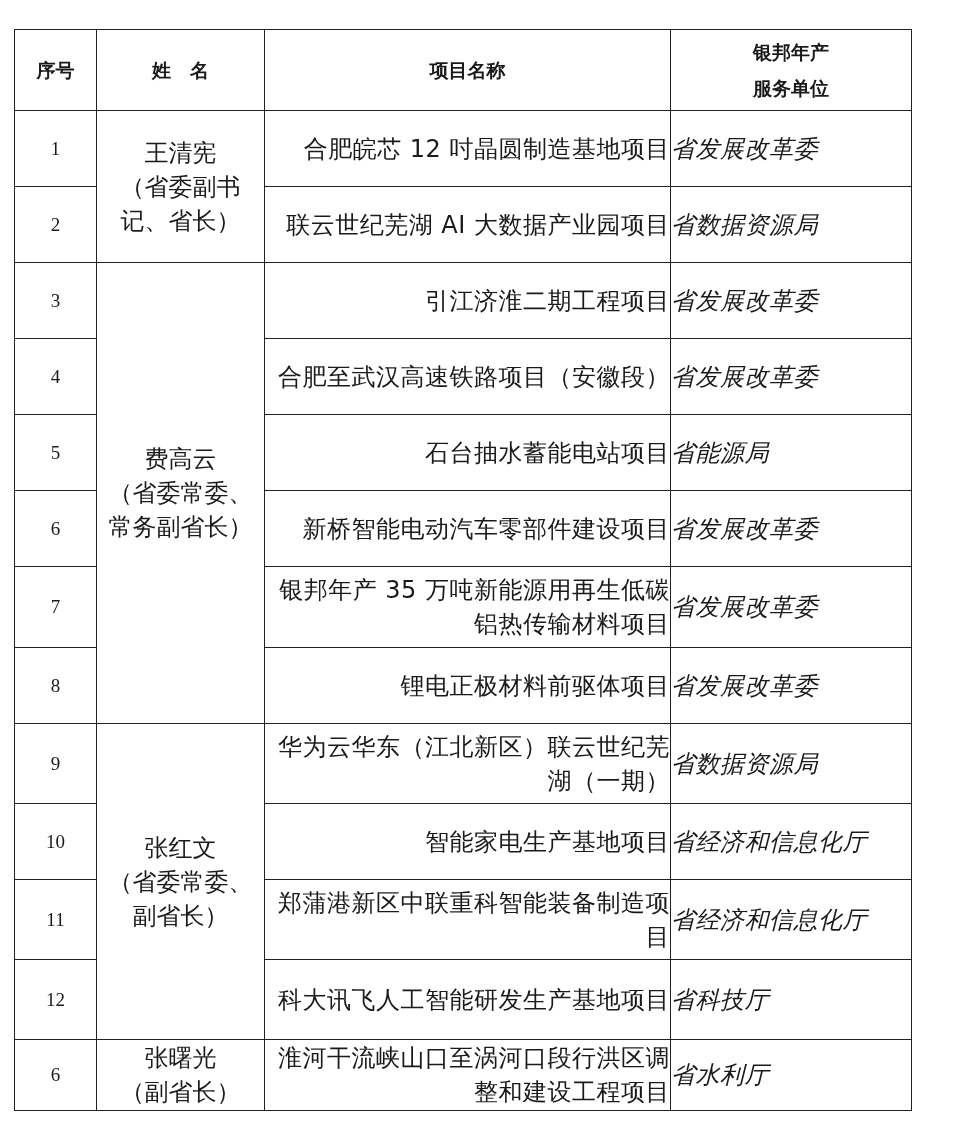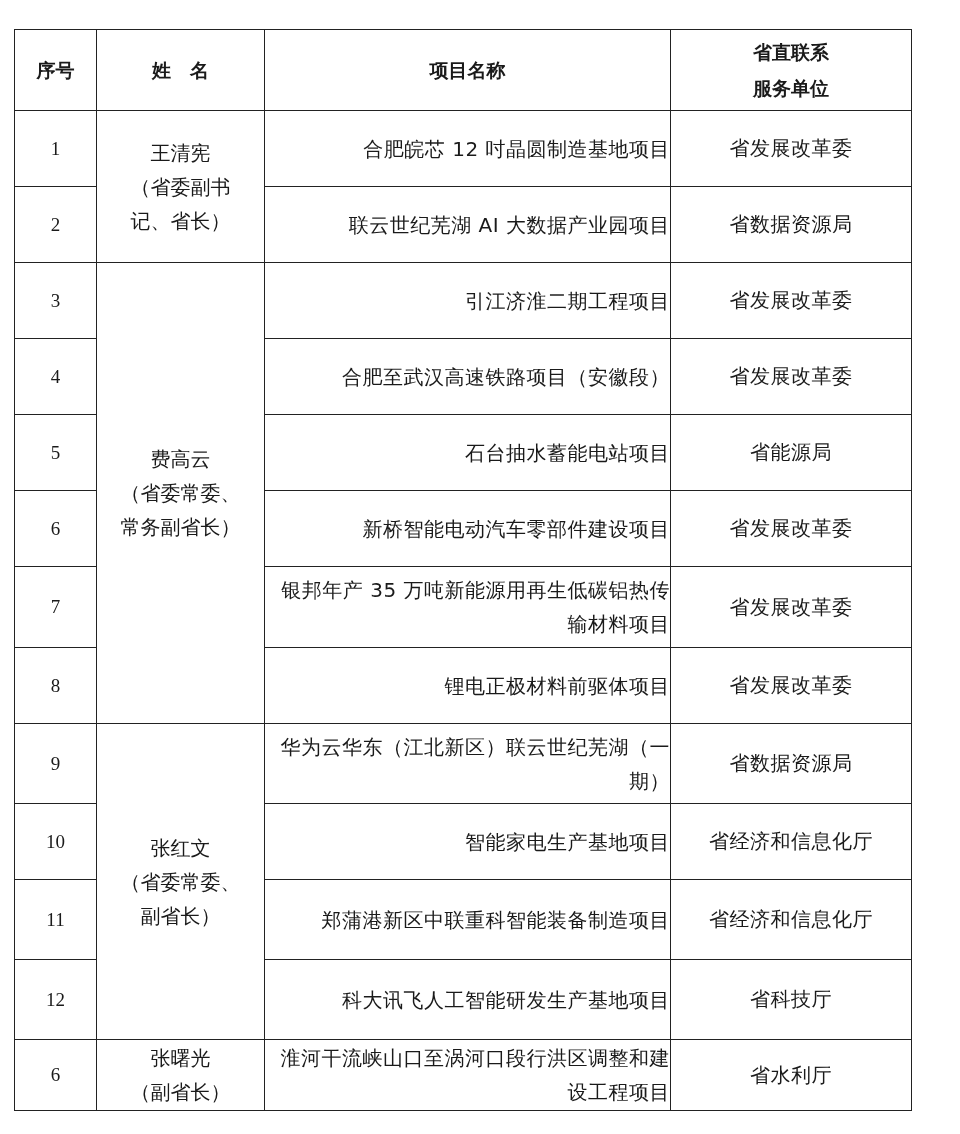--- a/index.html
+++ b/index.html
@@ -9,44 +9,44 @@
     width: 897px;
     border-collapse: collapse;
     table-layout: fixed;
   }
   table.proj td, table.proj th {
     border: 1.5px solid #222;
     padding: 0;
     vertical-align: middle;
   }
   th { font-weight: bold; font-size: 19px; text-align: center; line-height: 36px; }
-  td { font-size: 20px; }
+  td { font-size: 24px; }
   td.num { text-align: center; font-family: "Liberation Serif", "DejaVu Serif", serif; font-size: 19px; }
   td.name { text-align: center; line-height: 34px; padding: 0 4px; }
   td.proj-name { text-align: right; padding: 2px 6px 2px 8px; line-height: 34px; letter-spacing: 0.5px; }
-  td.unit { text-align: center; letter-spacing: 0.5px; }
+  td.unit { letter-spacing: 0.5px; font-style: italic; }
   .nm-line { display: block; }
 </style>
 </head>
 <body>
 
 <table class="proj">
   <colgroup>
     <col style="width:82px">
     <col style="width:168px">
     <col style="width:406px">
     <col style="width:241px">
   </colgroup>
   <thead>
     <tr style="height:81px">
       <th>序号</th>
       <th>姓　名</th>
       <th>项目名称</th>
       <th>
-        <span class="nm-line">省直联系</span>
+        <span class="nm-line">银邦年产</span>
         <span class="nm-line">服务单位</span>
       </th>
     </tr>
   </thead>
   <tbody>
 
     <tr style="height:76px">
       <td class="num">1</td>
       <td class="name" rowspan="2">
         <span class="nm-line">王清宪</span>

